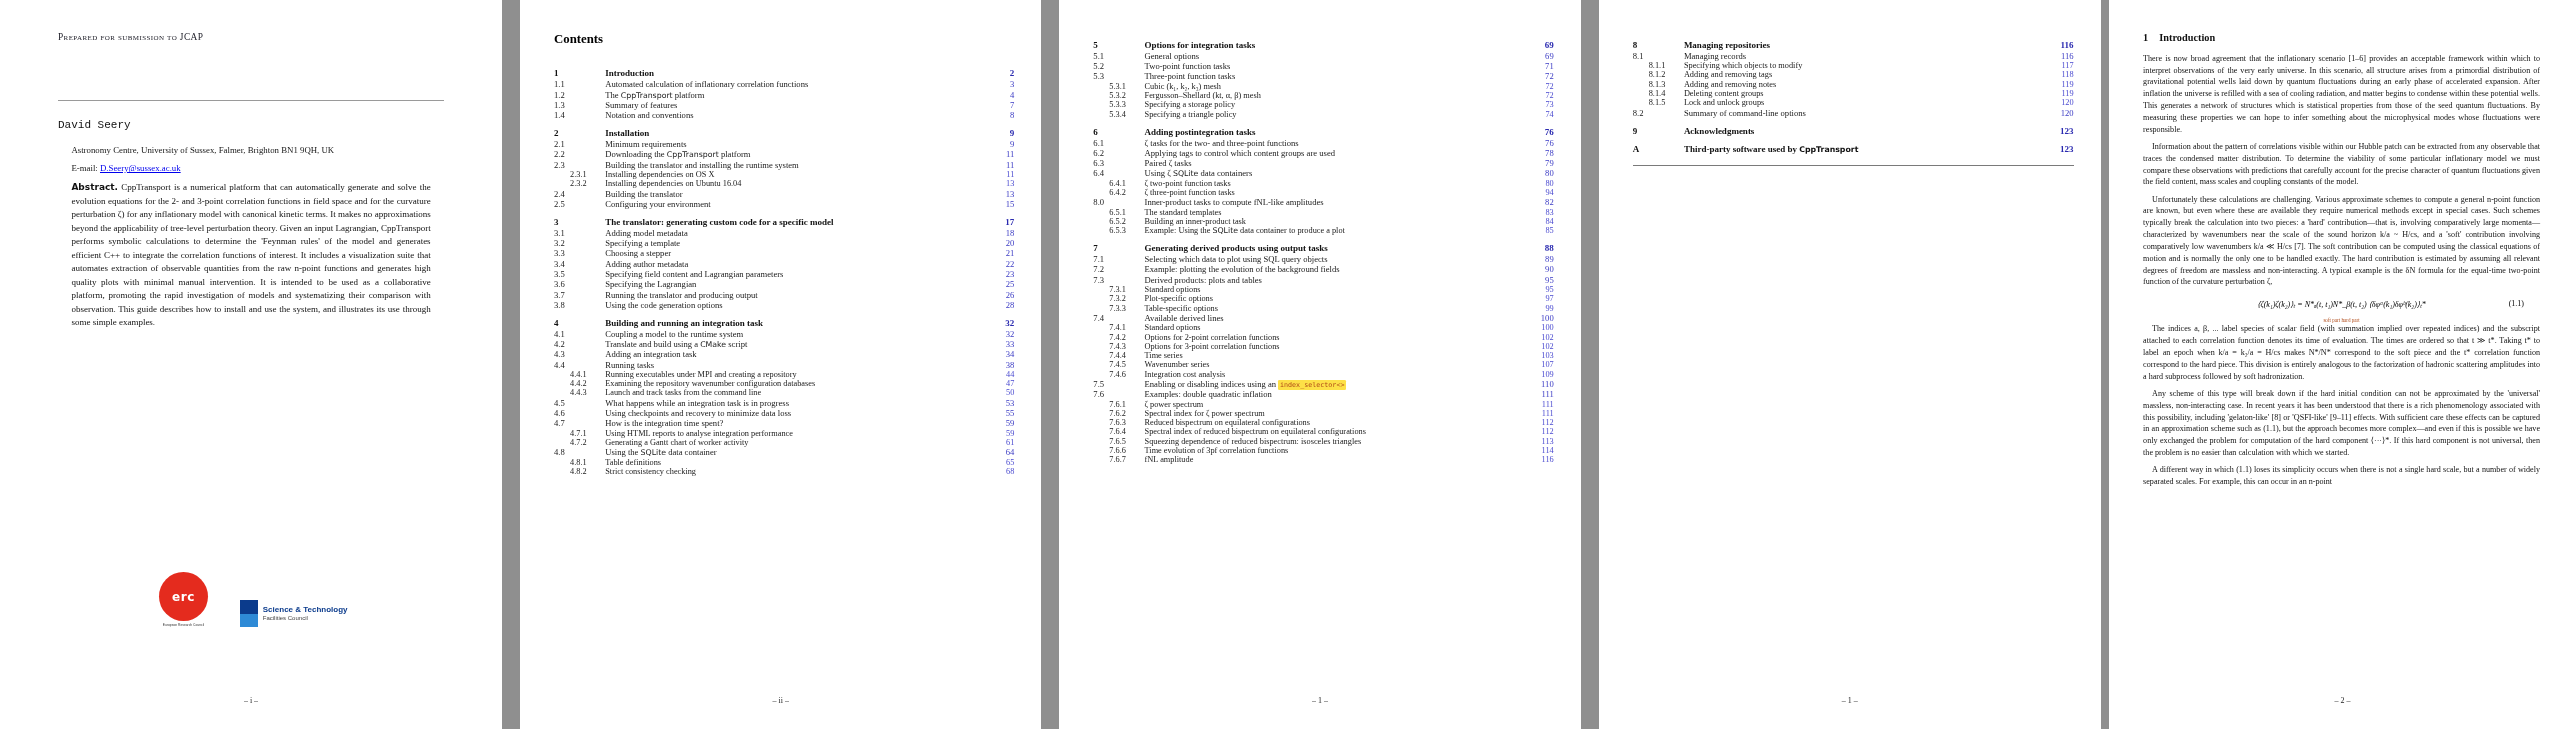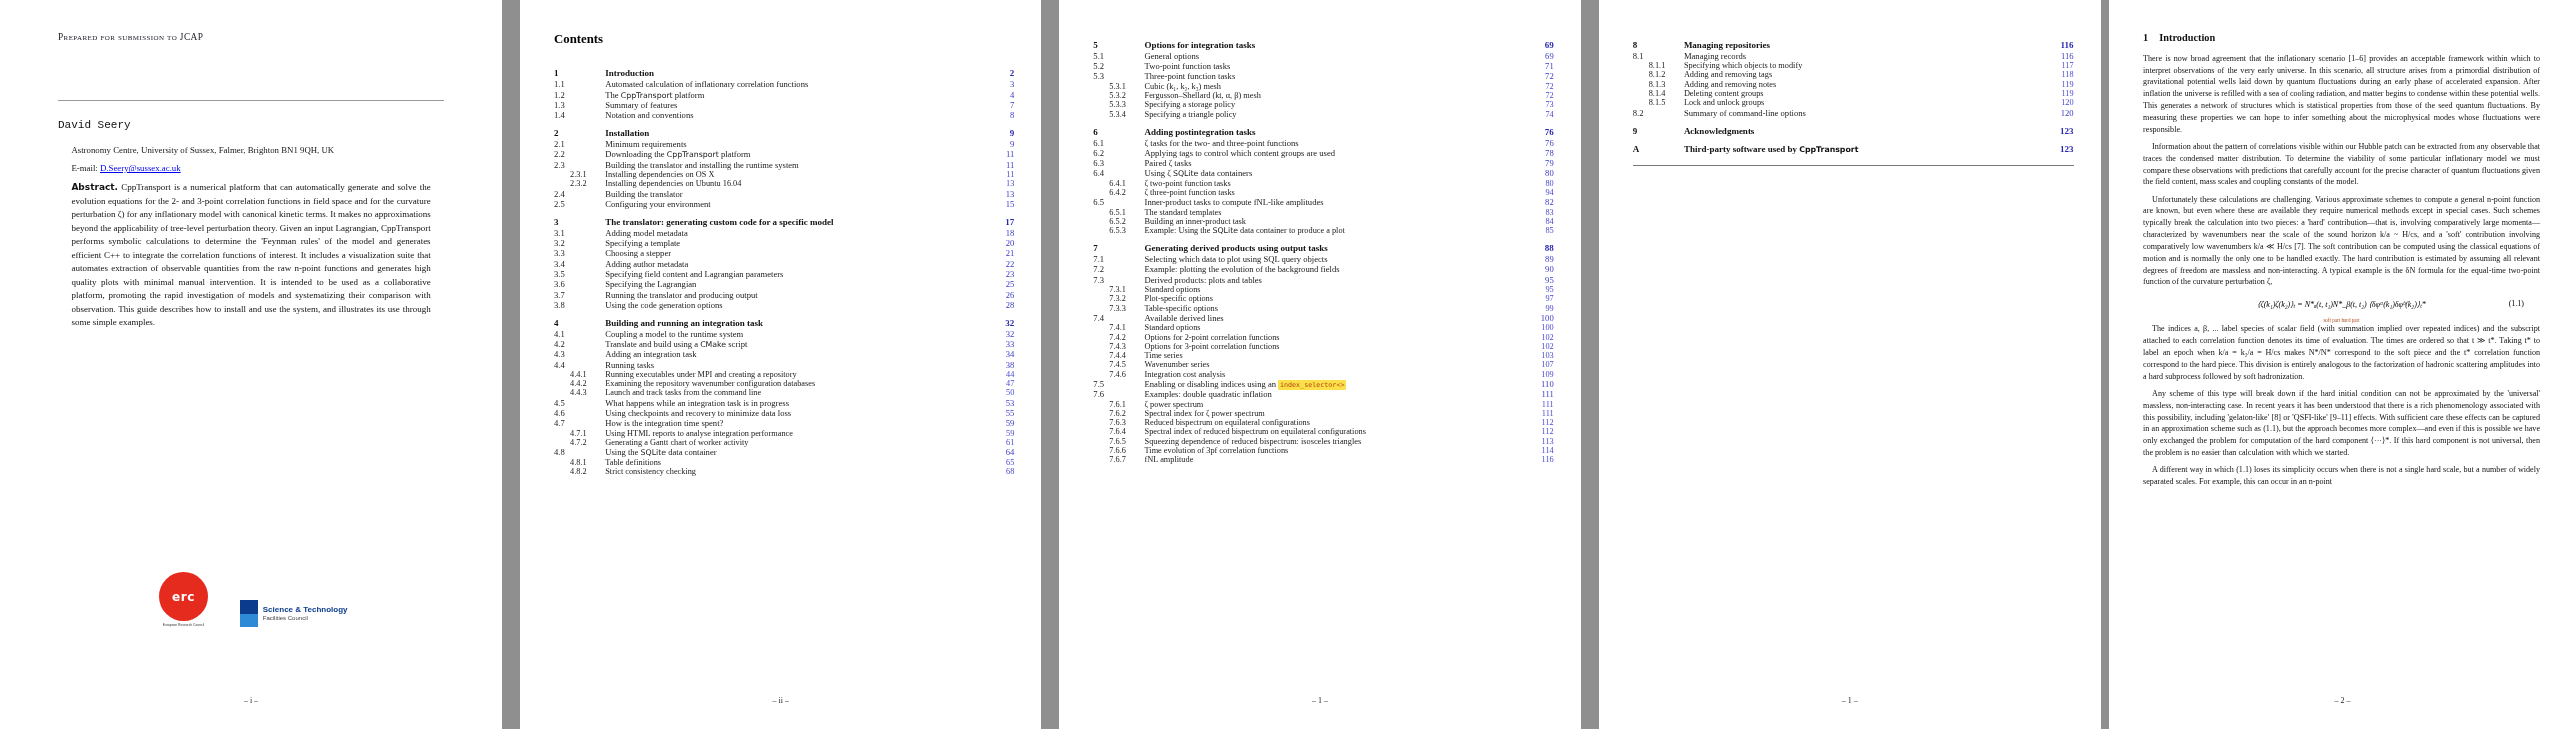--- a/index.html
+++ b/index.html
@@ -367,21 +367,21 @@
             <td class="num">6.4.1</td>
             <td class="lab">ζ two-point function tasks</td>
             <td class="pg">80</td>
           </tr>
           <tr class="lvl3 ind3">
             <td class="num">6.4.2</td>
             <td class="lab">ζ three-point function tasks</td>
             <td class="pg">94</td>
           </tr>
           <tr class="lvl2 ind2">
-            <td class="num">6.5</td>
+            <td class="num">8.0</td>
             <td class="lab">Inner-product tasks to compute fNL-like amplitudes</td>
             <td class="pg">82</td>
           </tr>
           <tr class="lvl3 ind3">
             <td class="num">6.5.1</td>
             <td class="lab">The standard templates</td>
             <td class="pg">83</td>
           </tr>
           <tr class="lvl3 ind3">
             <td class="num">6.5.2</td>

